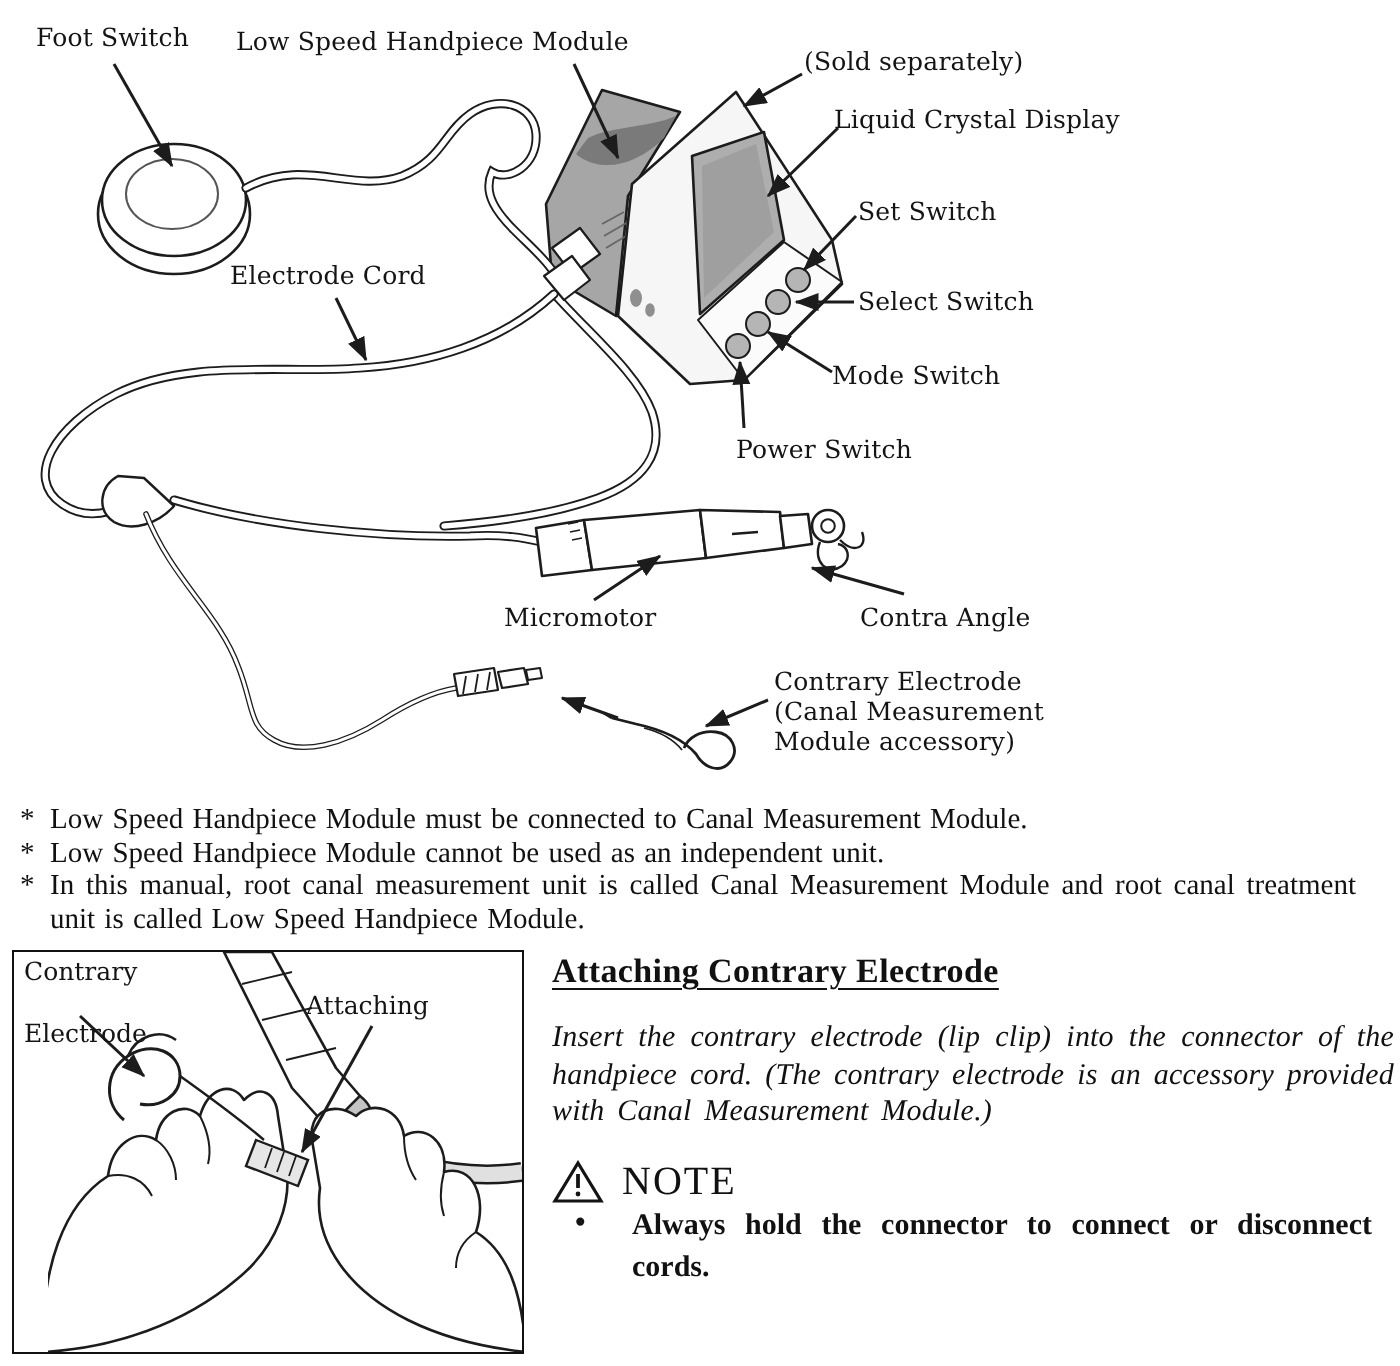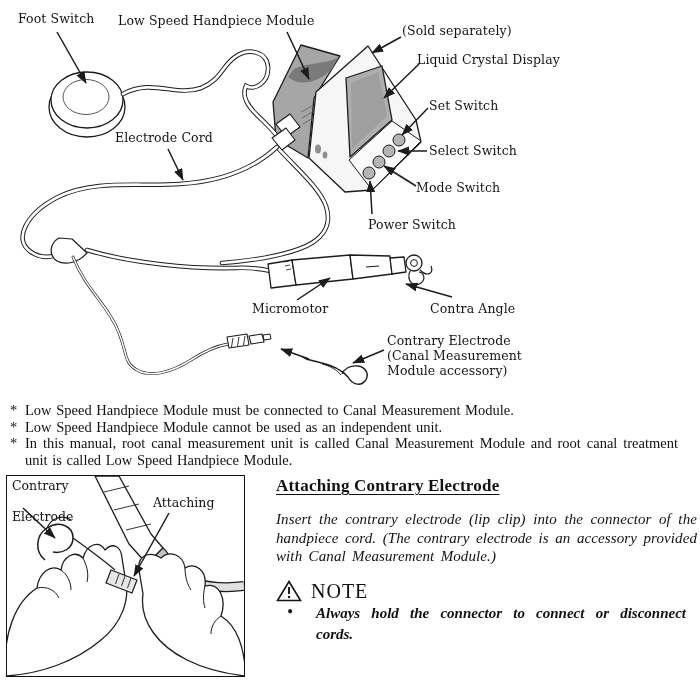--- a/index.html
+++ b/index.html
@@ -23,36 +23,36 @@
   .ln{stroke:#1c1c1c;stroke-width:1.3;fill:#ffffff;stroke-linejoin:round;}
   .arrow{stroke:#1c1c1c;stroke-width:1.5;fill:none;}
   
   .footnotes{position:absolute;left:10px;top:402px;width:668px;
     font-family:"Liberation Serif",serif;font-size:14.5px;line-height:16.5px;color:#111;}
   .fnrow{display:flex;align-items:flex-start;}
   .fnstar{width:15px;flex:0 0 15px;text-align:left;}
   .fntext{flex:1;text-align:justify;word-spacing:1px;}
   
   .figure-box{position:absolute;left:6px;top:475px;width:237px;height:200px;
-    border:1.6px solid #111;background:#fff;}
+    border:1.6px solid #111;background:#fff;padding-left:17px;}
   .fig-lbl{position:absolute;font-family:"DejaVu Serif",serif;font-size:12.5px;
     line-height:14px;white-space:nowrap;color:#141414;}
   
   .rcol{position:absolute;left:276px;top:470px;width:421px;height:210px;}
   .heading{position:absolute;left:0;top:6px;font-family:"Liberation Serif",serif;
     font-weight:bold;font-size:17px;letter-spacing:.2px;
     text-decoration:underline;text-underline-offset:3px;color:#111;}
   .bodytext{position:absolute;left:0;top:40px;width:421px;
     font-family:"Liberation Serif",serif;font-size:15px;line-height:18.6px;
     text-align:justify;word-spacing:2.5px;letter-spacing:.1px;color:#111;font-style:italic;}
   .noterow{position:absolute;left:0;top:110px;display:flex;align-items:flex-start;gap:9px;}
   .notetitle{font-family:"Liberation Serif",serif;font-size:20px;letter-spacing:1px;color:#111;}
   .bulletrow{position:absolute;left:10px;top:133px;width:400px;display:flex;}
   .bulletdot{width:30px;flex:0 0 30px;font-size:14px;padding-top:1px;}
-  .bullettext{flex:1;font-family:"Liberation Serif",serif;font-weight:bold;font-style:italic;
+  .bullettext{flex:1;font-family:"Liberation Serif",serif;font-weight:bold;
     font-size:15px;line-height:21px;text-align:justify;word-spacing:2px;color:#111;}
 </style>
 </head>
 <body>
 
 <div class="stage">
 
   <svg class="art" width="700" height="400" viewBox="0 0 700 400">
     <defs>
       <marker id="ah" markerWidth="9" markerHeight="8" refX="7.5" refY="3" orient="auto">

